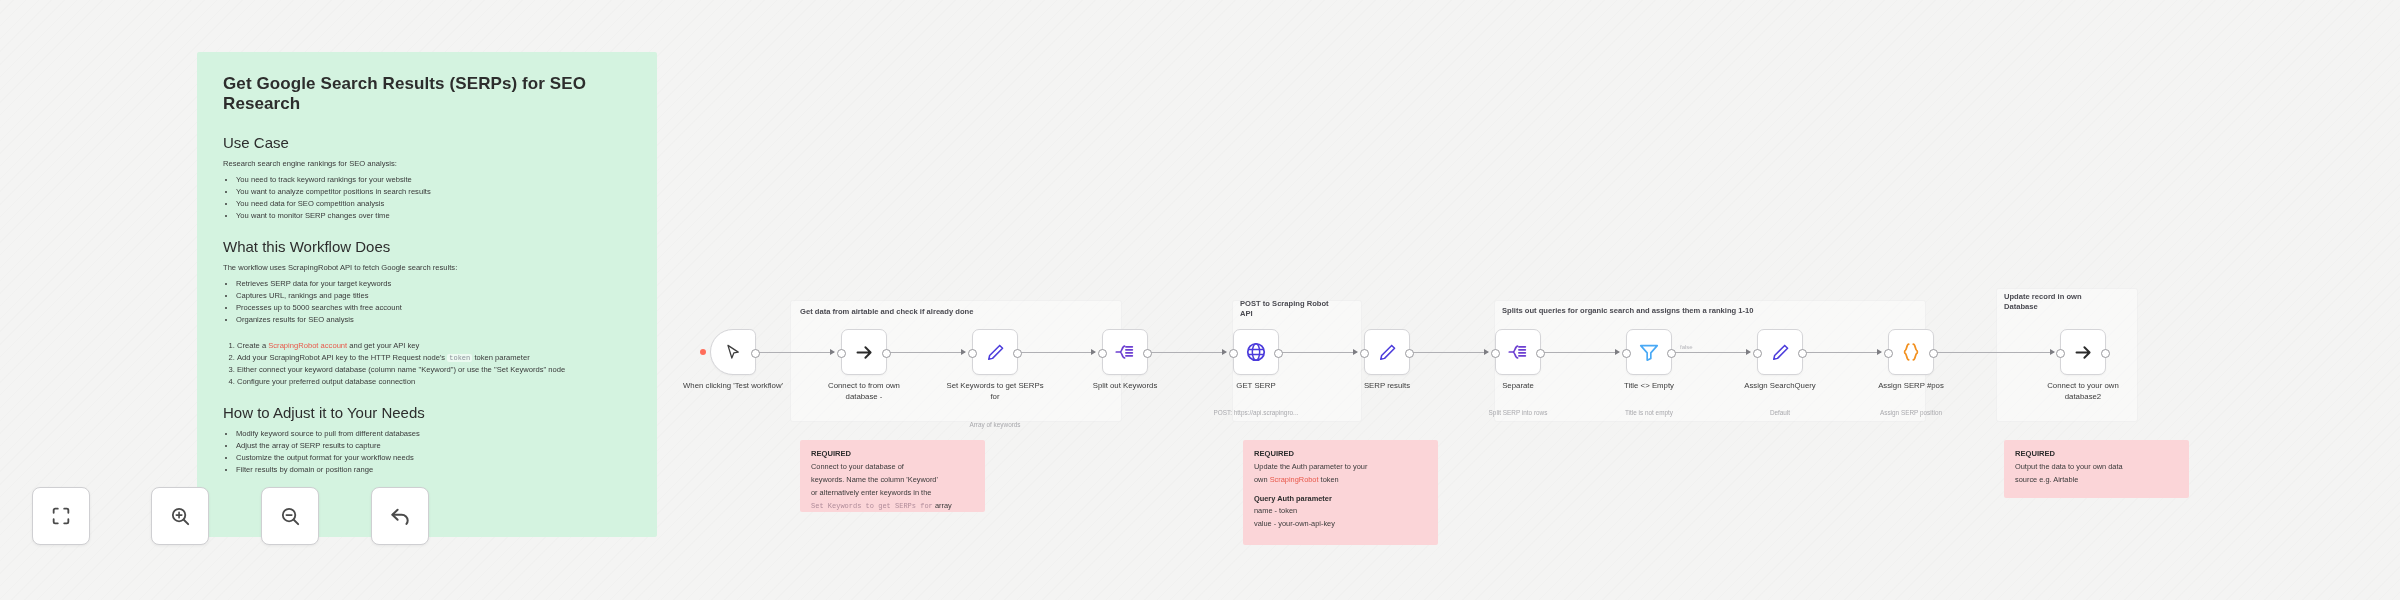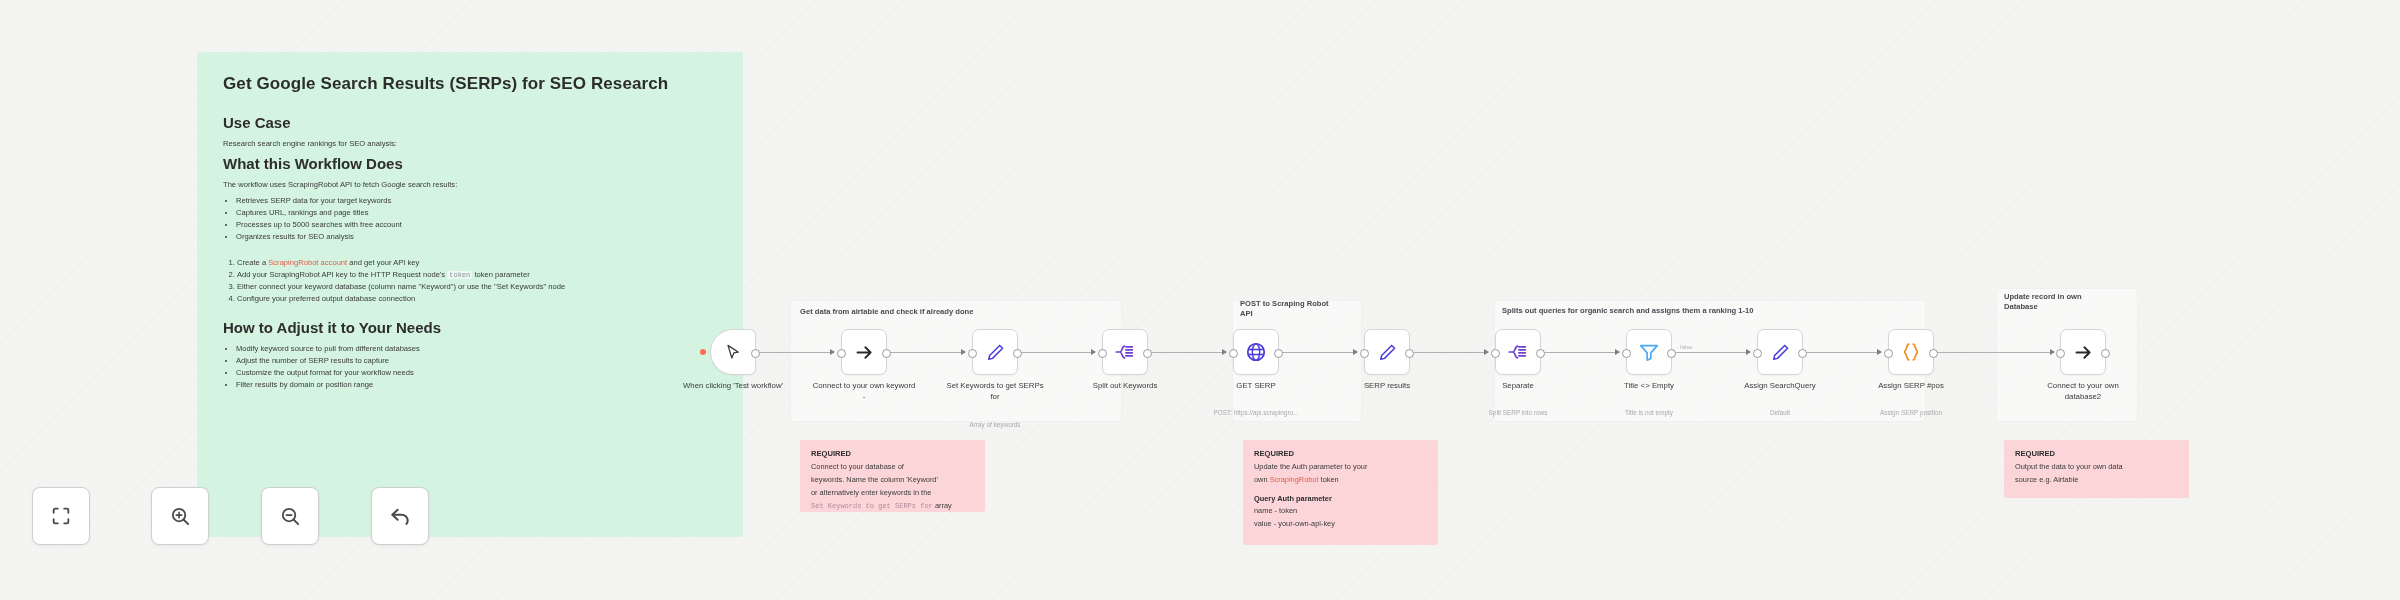--- a/index.html
+++ b/index.html
@@ -30,21 +30,21 @@
   }
   .sticky-red{
     background:#fbd5d8;
     color:#2b2b2b;
   }
   .note-h1{
     font-size:17px;font-weight:bold;letter-spacing:.1px;
     margin:0 0 20px 0;color:#2d2d2d;
   }
   .note-h2{
-    font-size:15px;font-weight:bold;margin:6px 0 7px 0;color:#2d2d2d;
+    font-size:15px;font-weight:normal;margin:16px 0 7px 0;color:#2d2d2d;
   }
   .note-p{
     font-size:7.6px;line-height:1.45;margin:0 0 5px 0;color:#3a3a3a;
   }
   .note-ul{margin:0 0 14px 0;padding-left:13px;}
   .note-ol{margin:0 0 14px 0;padding-left:14px;}
   .note-ul li,.note-ol li{
     font-size:7.6px;line-height:1.58;color:#3a3a3a;
   }
   .note-ul li{list-style:disc;}
@@ -135,46 +135,52 @@
     box-shadow:0 1px 3px rgba(0,0,0,.06);
     cursor:pointer;
   }
   svg{display:block;}
 </style>
 </head>
 <body>
 
 <div id="canvas">
 
-  <div class="sticky sticky-green" style="left:197px;top:52px;width:546px;height:485px;padding:22px 11px 0 26px;">
+  <div class="sticky sticky-green" style="left:197px;top:52px;width:460px;height:485px;padding:22px 11px 0 26px;">
     <div class="note-h1">Get Google Search Results (SERPs) for SEO Research</div>
 
     <div class="note-h2">Use Case</div>
     <div class="note-p">Research search engine rankings for SEO analysis:</div>
+    <ul class="note-ul">
+      <li>You need to track keyword rankings for your website</li>
+      <li>You want to analyze competitor positions in search results</li>
+      <li>You need data for SEO competition analysis</li>
+      <li>You want to monitor SERP changes over time</li>
+    </ul>
 
     <div class="note-h2">What this Workflow Does</div>
     <div class="note-p">The workflow uses ScrapingRobot API to fetch Google search results:</div>
     <ul class="note-ul">
       <li>Retrieves SERP data for your target keywords</li>
       <li>Captures URL, rankings and page titles</li>
       <li>Processes up to 5000 searches with free account</li>
       <li>Organizes results for SEO analysis</li>
     </ul>
 
     <ol class="note-ol">
       <li><span>Create a </span><span class="lnk">ScrapingRobot account</span><span> and get your API key</span></li>
       <li><span>Add your ScrapingRobot API key to the HTTP Request node's </span><span class="codechip">token</span><span> token parameter</span></li>
       <li>Either connect your keyword database (column name "Keyword") or use the "Set Keywords" node</li>
       <li>Configure your preferred output database connection</li>
     </ol>
 
     <div class="note-h2">How to Adjust it to Your Needs</div>
     <ul class="note-ul">
       <li>Modify keyword source to pull from different databases</li>
-      <li>Adjust the number of SERP results to capture</li>
+      <li>Adjust the array of SERP results to capture</li>
       <li>Customize the output format for your workflow needs</li>
       <li>Filter results by domain or position range</li>
     </ul>
   </div>
 
   <div class="group-box" style="left:790px;top:300px;width:330px;height:120px;"></div>
   <div class="group-caption" style="left:800px;top:307px;width:320px;">Get data from airtable and check if already done</div>
 
   <div class="group-box" style="left:1232px;top:300px;width:128px;height:120px;"></div>
   <div class="group-caption" style="left:1240px;top:299px;width:98px;">POST to Scraping Robot API</div>
@@ -210,21 +216,21 @@
   </div>
 
   <div class="node-wrap" style="left:841px;top:329px;">
     <div class="node">
       <svg width="21" height="21" viewBox="0 0 24 24" fill="none">
         <path d="M4 12h15M13 6l6 6-6 6" stroke="#2b2b2b" stroke-width="2.2" stroke-linecap="round" stroke-linejoin="round"></path>
       </svg>
       <span class="port in"></span>
       <span class="port out"></span>
     </div>
-    <div class="node-label">Connect to your own keyword -</div>
+    <div class="node-label">Connect to from own database -</div>
   </div>
 
   <div class="node-wrap" style="left:972px;top:329px;">
     <div class="node">
       <svg width="21" height="21" viewBox="0 0 24 24" fill="none">
         <path d="M16.8 3.9l3.3 3.3L8.6 18.7l-4.3 1 1-4.3L16.8 3.9z" stroke="#4b3bdb" stroke-width="1.7" stroke-linejoin="round"></path>
       </svg>
       <span class="port in"></span>
       <span class="port out"></span>
     </div>

